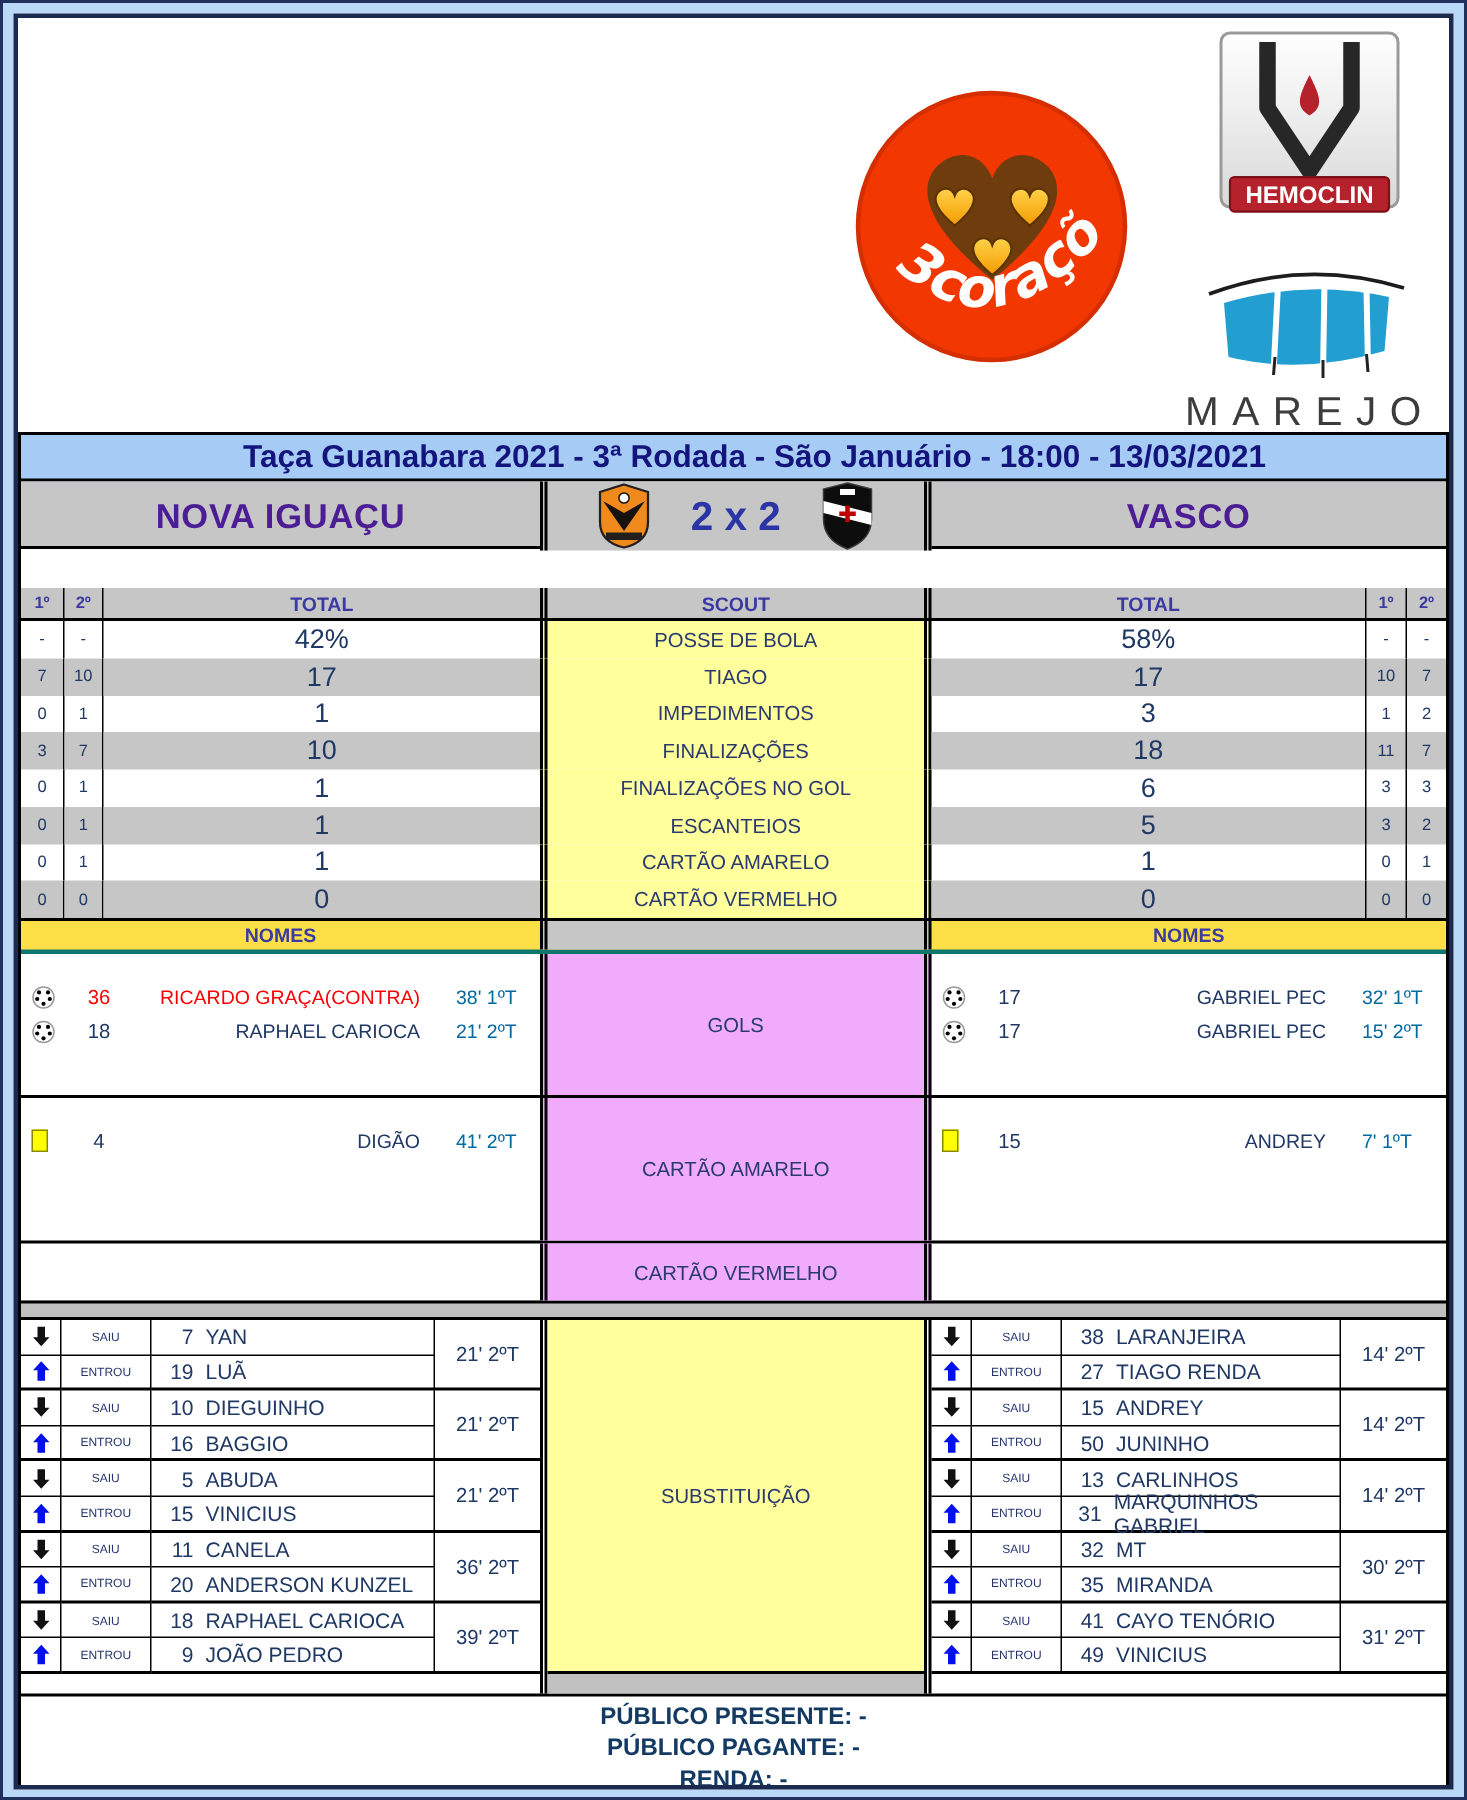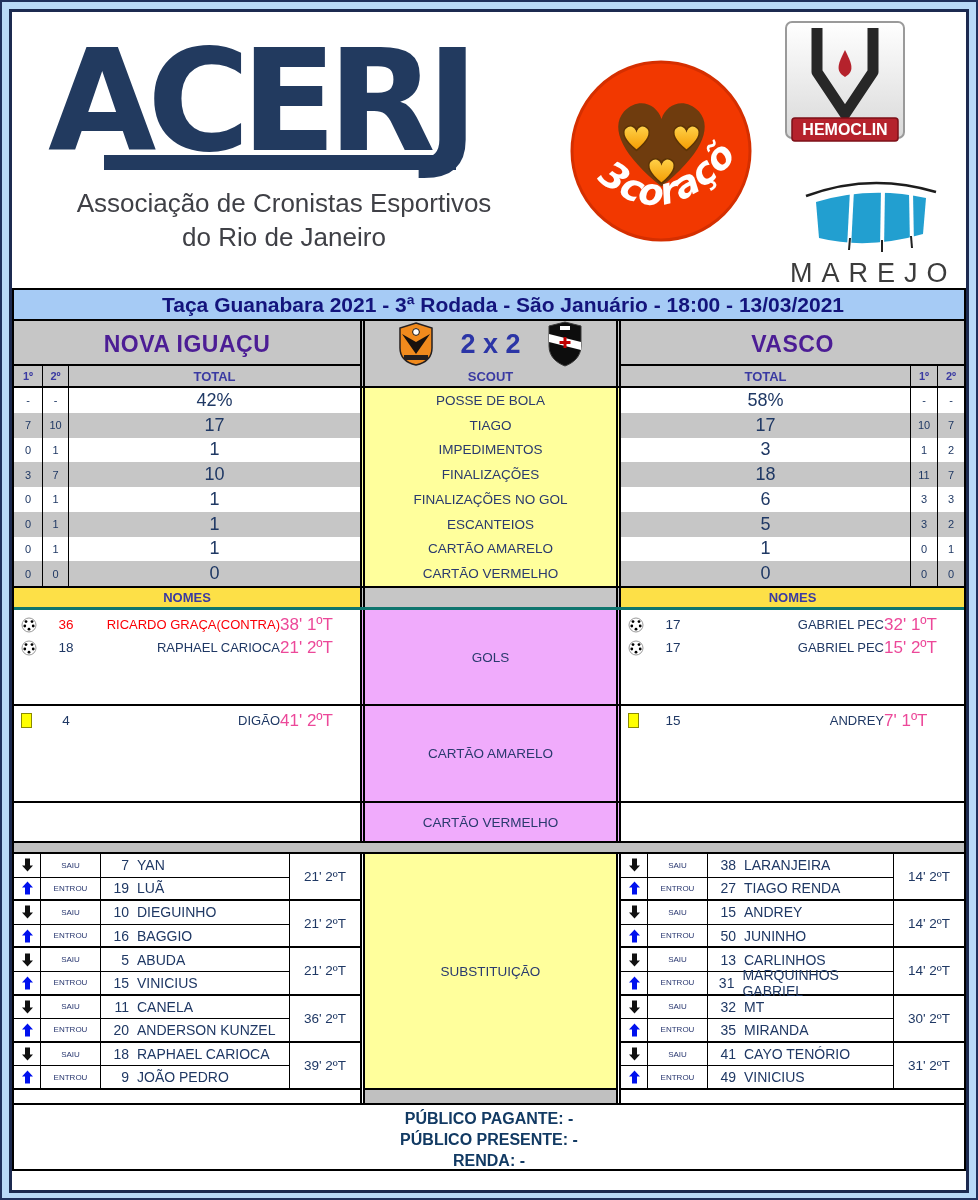--- a/index.html
+++ b/index.html
@@ -9,63 +9,63 @@
     background: #b9d9f7;
   }
   .page { width: 978px; height: 1200px; border: 2px solid #20305c; padding: 7px; background: #b9d9f7; }
   .sheet { width: 960px; height: 1184px; background: #fff; border: 3px solid #1c2a50; overflow: hidden; }
 
   
   .logos { height: 276px; position: relative; background: #fff; }
   .acerj { position: absolute; left: 22px; top: 12px; width: 500px; text-align: center; }
   .acerj-sub { font-size: 26px; color: #3f4046; line-height: 1.22; margin-top: 2px; }
   .c3-wrap { position: absolute; left: 558px; top: 48px; }
-  .hemoclin-wrap { position: absolute; left: 772px; top: 8px; }
+  .hemoclin-wrap { position: absolute; left: 800px; top: 8px; }
   .marejo-wrap { position: absolute; left: 772px; top: 158px; text-align: center; }
   .marejo-text { font-size: 27px; letter-spacing: 9px; color: #3c3c3c; margin-top: 2px; margin-left: 6px; }
 
   
   .table-wrap { border: 2px solid #000; }
   .title-bar { height: 31px; background: #a6cbf5; border-bottom: 2px solid #000;
     text-align: center; font-size: 21px; font-weight: bold; color: #13147c; line-height: 30px; padding-left: 28px; }
   .g3 { display: grid; grid-template-columns: 346px 261px 343px; }
   .g7 { display: grid; grid-template-columns: 29px 26px 291px 261px 289px 27px 27px; }
   .cmid { border-left: 5px double #000; border-right: 5px double #000; }
   .gray { background: #c6c6c6; }
   .cell { display: flex; align-items: center; justify-content: center; }
 
   .score-row { height: 45px; border-bottom: 2px solid #000; background: #c6c6c6; }
   .team { font-size: 23px; font-weight: bold; color: #4c1d95; letter-spacing: .5px; }
   .score-mid { gap: 26px; }
   .score-txt { font-size: 27px; font-weight: bold; color: #2b35a6; }
 
-  .thead { height: 22px; background: #c6c6c6; border-bottom: 2px solid #000; }
+  .thead { height: 22px; background: #c6c6c6; border-bottom: 2px solid #000; margin-top: 26px; }
   .hmini { font-size: 11px; font-weight: bold; color: #3a3aa2; }
   .hlab  { font-size: 13px; font-weight: bold; color: #3a3aa2; }
   .br1 { border-right: 1px solid #000; }
   .bl1 { border-left: 1px solid #000; }
 
   .srow { height: 24.75px; }
   .srow.alt .sbg { background: #c6c6c6; }
   .mini { font-size: 11px; color: #1f3864; }
   .tot  { font-size: 18px; color: #1f3864; }
   .scout-cell { background: #ffff9c; font-size: 13.5px; color: #2a3a6e; }
 
   .names-row { height: 24px; border-top: 2px solid #000; border-bottom: 3px solid #0f766e; background: #fde047; }
   .names-lab { font-size: 13px; font-weight: bold; color: #3a3aa2; }
 
   .evt-grid-l { display: grid; grid-template-columns: 30px 44px 192px 80px; height: 23px; align-items: center; }
   .evt-grid-r { display: grid; grid-template-columns: 30px 44px 189px 80px; height: 23px; align-items: center; }
   .evt-num { text-align: center; font-size: 13.5px; color: #1f3864; }
   .evt-name { text-align: right; font-size: 13px; color: #1f3864; }
-  .evt-time { text-align: left; font-size: 17px; color: #ec4899; }
+  .evt-time { text-align: left; font-size: 13px; color: #0369a1; margin-left: 24px; }
   .own .evt-num, .own .evt-name { color: #fb0006; }
   .goals-row { height: 94px; }
   .ycell { background: #f0abfc; font-size: 13.5px; color: #2a3a6e; }
-  .side-pane { padding-top: 3px; }
+  .side-pane { padding-top: 17px; }
   .yellows-row { height: 97px; border-top: 2px solid #000; }
   .reds-row { height: 40px; border-top: 2px solid #000; }
   .band { height: 13px; background: #c0c0c0; border-top: 2px solid #000; border-bottom: 2px solid #000; }
 
   .subs-row { height: 249px; }
   .subtab { display: grid; grid-auto-rows: 23.6px; }
   .subtab.left  { grid-template-columns: 27px 60px 189px 70px; }
   .subtab.right { grid-template-columns: 27px 60px 186px 70px; }
   .sc { display: flex; align-items: center; border-bottom: 1px solid #000; }
   .sc.bb2 { border-bottom: 2px solid #000; }
@@ -85,29 +85,20 @@
   .card-chip { width: 11px; height: 15px; background: #ffff00; border: 1px solid #8a8a00; margin-left: 7px; }
   .ball { margin-left: 7px; display: inline-flex; }
 </style>
 </head>
 <body>
 
 <div class="page">
 <div class="sheet">
 
   <div class="logos">
-    <div class="acerj">
-      <svg width="500" height="158">
-        <text x="14" y="126" font-family="DejaVu Sans, sans-serif" font-weight="bold" font-size="140" letter-spacing="-9" fill="#223a5f">ACERJ</text>
-        <rect x="70" y="131" width="352" height="15" fill="#223a5f"></rect>
-        <rect x="408" y="96" width="14" height="50" fill="#223a5f"></rect>
-      </svg>
-      <div class="acerj-sub">Associação de Cronistas Esportivos</div>
-      <div class="acerj-sub">do Rio de Janeiro</div>
-    </div>
 
     <div class="c3-wrap">
       <svg width="182" height="182">
         <defs>
           <path id="heartp" d="M50 82 C20 58 8 36 20 22 C32 10 46 16 50 28 C54 16 68 10 80 22 C92 36 80 58 50 82 Z"></path>
           <linearGradient id="gg" x1="0" y1="0" x2="0" y2="1">
             <stop offset="0" stop-color="#ffd24a"></stop>
                 <stop offset="1" stop-color="#f49b00"></stop>
           </linearGradient>
           <path id="ctp" d="M24 116 Q 91 180 162 102" fill="none"></path>
@@ -593,20 +584,20 @@
             </div>
         <div class="sc ctr br1 bb2 sub-dir">ENTROU</div>
         <div class="sc br1 bb2 sub-name">
               <span class="sub-num">49</span>
               <span>VINICIUS</span>
             </div>
       </div>
     </div>
 
     <div class="footer">
+      <div class="fline"><span>PÚBLICO PRESENTE:</span> <span>-</span></div>
       <div class="fline"><span>PÚBLICO PAGANTE:</span> <span>-</span></div>
-      <div class="fline"><span>PÚBLICO PRESENTE:</span> <span>-</span></div>
       <div class="fline"><span>RENDA:</span> <span>-</span></div>
     </div>
 
   </div>
 </div>
 </div>
 
 </body></html>

